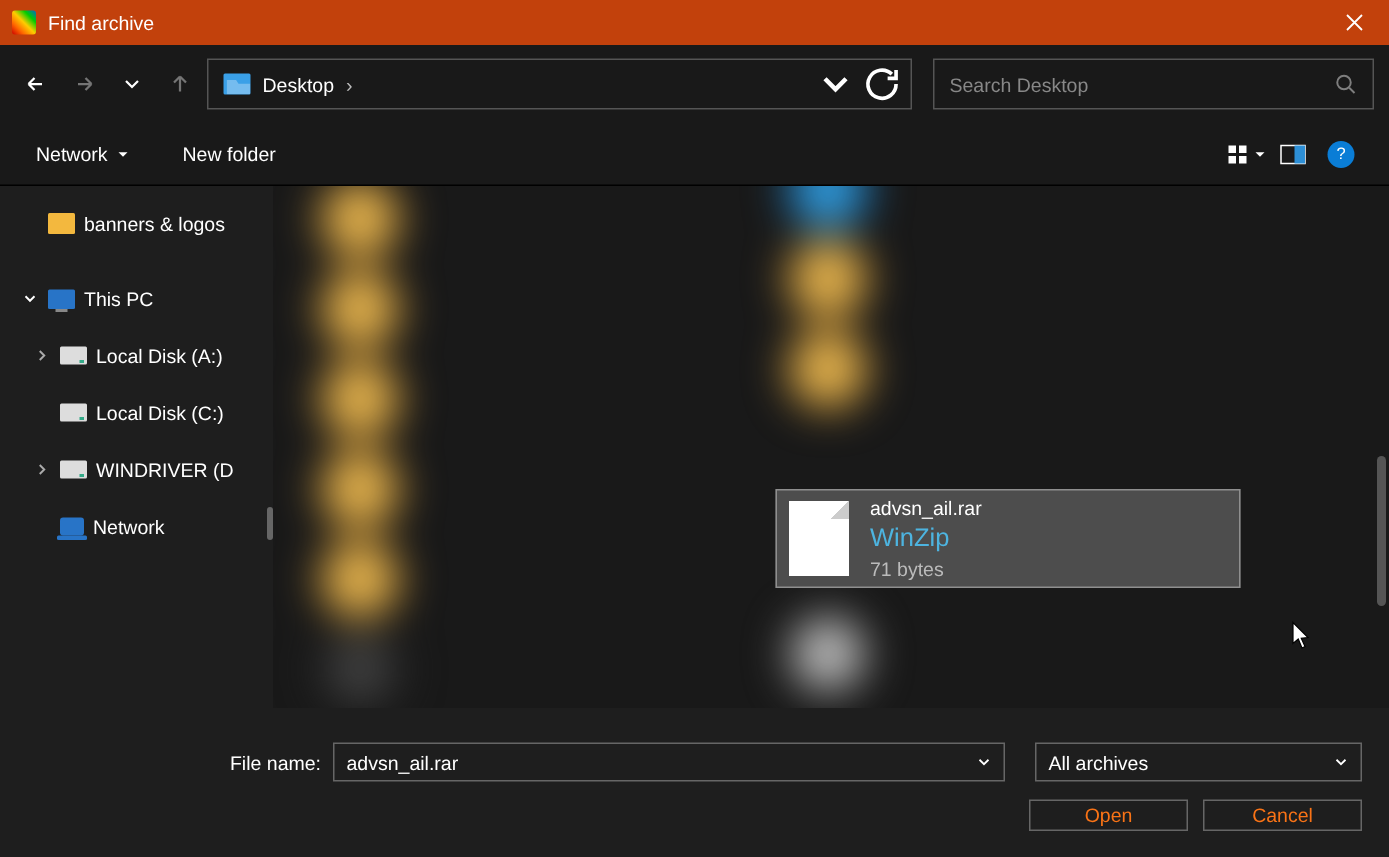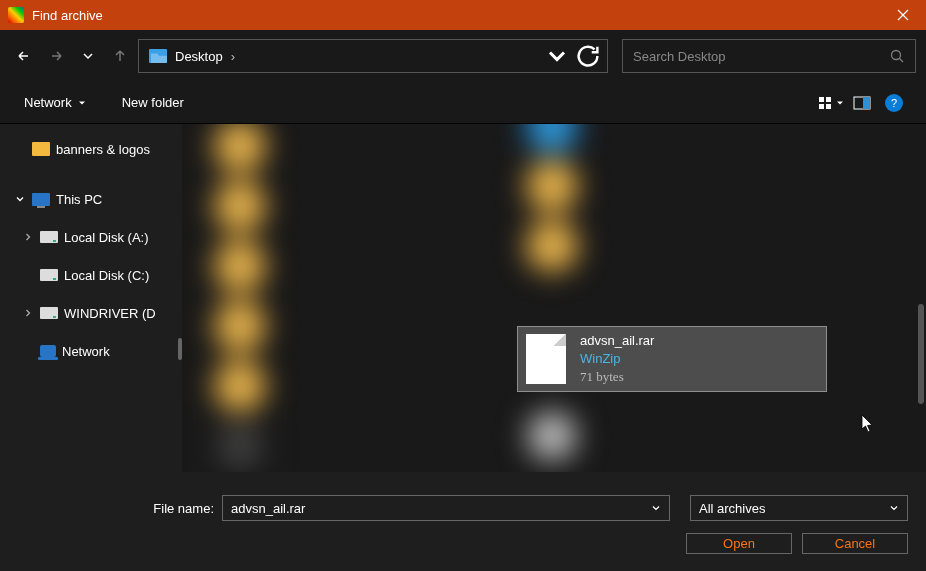--- a/index.html
+++ b/index.html
@@ -58,22 +58,22 @@
     .blur-item { width: 56px; height: 56px; border-radius: 50%; background: radial-gradient(circle, #f5cf6b 0%, #d9a23d 50%, #3a2a15 100%); margin: 4px 0; }
     .blur-blue { background: radial-gradient(circle, #4fbcee 0%, #1b7fc7 55%, #15202c 100%); }
     .blur-dark { background: radial-gradient(circle, #555 0%, #222 70%); }
     .blur-grey { background: radial-gradient(circle, #eee 0%, #999 45%, #444 90%); }
     
     .file-item { position: absolute; left: 335px; top: 202px; width: 310px; height: 66px; background: #4d4d4d; border: 1px solid #8f8f8f; display: flex; align-items: center; padding: 8px; gap: 14px; }
     .file-ic { width: 40px; height: 50px; background: #fff; position: relative; }
     .file-ic::before { content: ""; position: absolute; top: 0; right: 0; width: 12px; height: 12px; background: linear-gradient(135deg, #fff 49%, #ccc 50%); }
     .file-meta { display: flex; flex-direction: column; gap: 3px; }
     .file-name { color: #fff; font-size: 13px; }
-    .file-type { color: #4db4e0; font-size: 13px; }
-    .file-size { color: #bbb; font-size: 13px; font-family: Liberation Serif, serif; }
+    .file-type { color: #4db4e0; font-size: 17px; }
+    .file-size { color: #bbb; font-size: 13px; }
     .file-scroll { position: absolute; right: 2px; top: 180px; width: 6px; height: 100px; background: #555; border-radius: 3px; }
     
     .cursor { position: absolute; left: 861px; top: 414px; width: 14px; height: 20px; }
     
     .footer { position: absolute; bottom: 0; left: 0; right: 0; height: 90px; padding: 14px 18px; }
     .row1 { display: flex; align-items: center; gap: 8px; margin-bottom: 12px; }
     .fn-label { width: 196px; text-align: right; color: #fff; }
     .fn-box { flex: 0 0 448px; height: 26px; border: 1px solid #666; display: flex; align-items: center; padding: 0 8px; }
     .fn-input { flex: 1; background: transparent; border: none; color: #fff; outline: none; font-size: 13px; }
     .filter-box { flex: 1; height: 26px; border: 1px solid #666; display: flex; align-items: center; padding: 0 8px; margin-left: 12px; }

